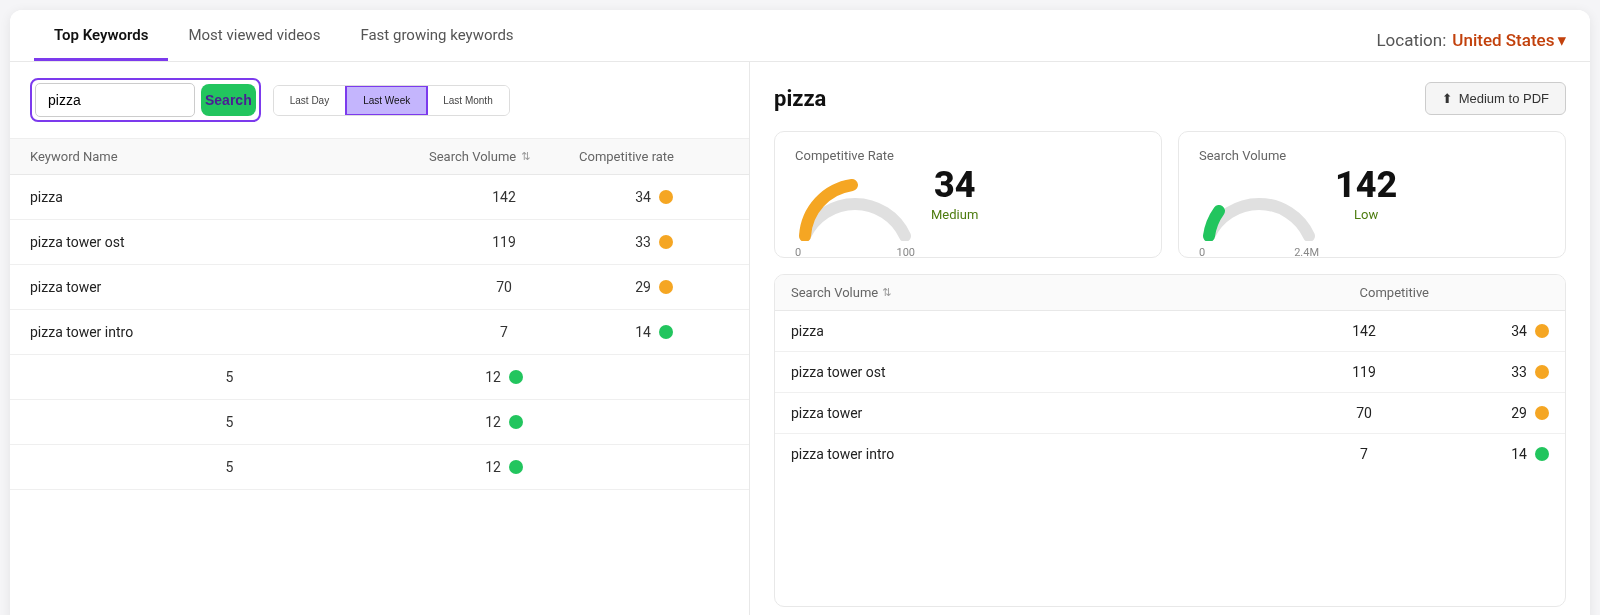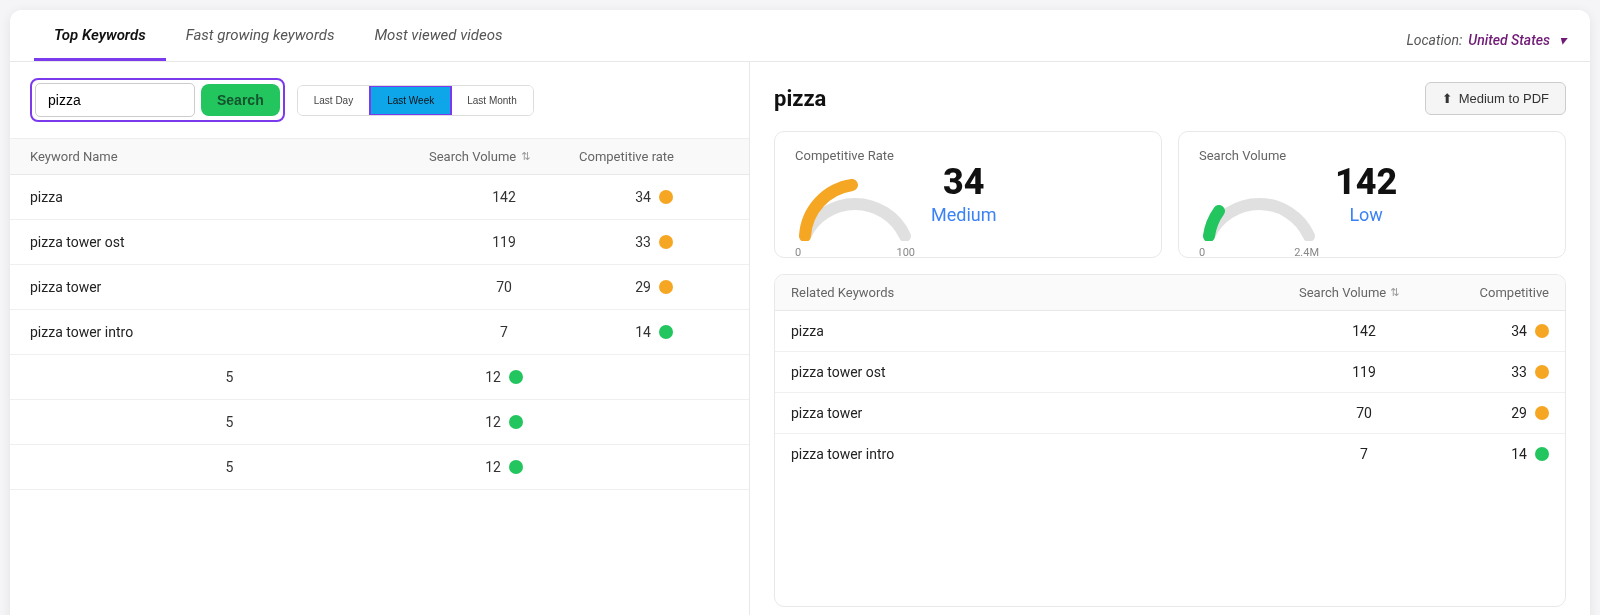--- a/index.html
+++ b/index.html
@@ -20,21 +20,20 @@
     }
 
     
     .tabs-row {
       display: flex;
       align-items: center;
       justify-content: space-between;
       padding: 0 24px;
       border-bottom: 1px solid #e8e8e8;
       background: #fff;
-      font-style: italic;
     }
     .tabs-left {
       display: flex;
       gap: 0;
     }
     .tab {
       padding: 16px 20px 14px;
       font-size: 15px;
       cursor: pointer;
       color: #555;
@@ -43,31 +42,31 @@
     }
     .tab.active {
       color: #111;
       font-weight: 600;
       border-bottom: 3px solid #7c3aed;
     }
     .location-area {
       display: flex;
       align-items: center;
       gap: 6px;
-      font-size: 14px;
+      font-size: 17px;
       color: #555;
       margin-top: 8px;
     }
     .location-link {
-      color: #701a75;
+      color: #c2410c;
       font-weight: 500;
       cursor: pointer;
       display: flex;
       align-items: center;
-      gap: 9px;
+      gap: 3px;
       justify-content: flex-end;
     }
 
     
     .main-content {
       display: flex;
       height: 565px;
     }
 
     
@@ -98,24 +97,24 @@
     .search-input {
       border: 1px solid #ccc;
       border-radius: 5px;
       padding: 8px 12px;
       font-size: 14px;
       width: 160px;
       outline: none;
     }
     .search-btn {
       background: #22c55e;
-      color: #14532d;
+      color: #4c1d95;
       border: none;
       border-radius: 8px;
-      padding: 8px 16px;
+      padding: 8px 4px;
       font-size: 14px;
       font-weight: 600;
       cursor: pointer;
     }
 
     .period-btns {
       display: flex;
       gap: 0;
       border: 1px solid #ddd;
       border-radius: 6px;
@@ -125,21 +124,21 @@
       padding: 8px 16px;
       font-size: 10px;
       cursor: pointer;
       background: #fff;
       border: none;
       border-right: 1px solid #ddd;
       color: #444;
     }
     .period-btn:last-child { border-right: none; }
     .period-btn.active {
-      background: #0ea5e9;
+      background: #c4b5fd;
       border: 2px solid #7c3aed;
       color: #111;
       font-weight: 500;
       margin: -1px;
       z-index: 1;
     }
 
     
     .keywords-table {
       flex: 1;
@@ -264,22 +263,22 @@
       flex-direction: column;
       align-items: center;
     }
     .metric-value {
       font-size: 36px;
       font-weight: 800;
       color: #111;
       line-height: 1;
     }
     .metric-sublabel {
-      font-size: 18px;
-      color: #3b82f6;
+      font-size: 13px;
+      color: #4d7c0f;
       margin-top: 4px;
     }
 
     
     .related-card {
       background: #fff;
       border: 1px solid #e8e8e8;
       border-radius: 10px;
       overflow: hidden;
       flex: 1;
@@ -315,22 +314,22 @@
     }
   </style>
 </head>
 <body>
 
 <div class="app-container">
 
   <div class="tabs-row">
     <div class="tabs-left">
       <div class="tab active">Top Keywords</div>
+      <div class="tab">Most viewed videos</div>
       <div class="tab">Fast growing keywords</div>
-      <div class="tab">Most viewed videos</div>
     </div>
     <div class="location-area">
       <span>Location:</span>
       <span class="location-link">
         <span>United States</span>
         <span>▾</span>
       </span>
     </div>
   </div>
 
@@ -469,21 +468,20 @@
           <div class="metric-value-area">
             <span class="metric-value">142</span>
             <span class="metric-sublabel">Low</span>
           </div>
         </div>
 
       </div>
 
       <div class="related-card">
         <div class="related-header">
-          <span>Related Keywords</span>
           <span class="col-sv">
             <span>Search Volume</span>
             <span class="sort-icon">⇅</span>
           </span>
           <span style="text-align:right">Competitive</span>
         </div>
         <div id="related-body">
 
         <div class="related-row">
     <span>pizza</span>

